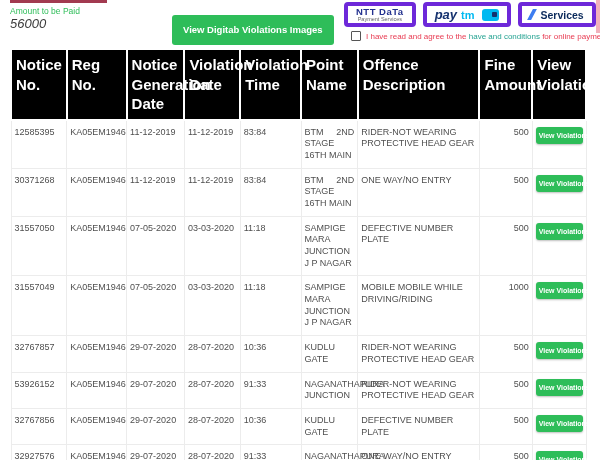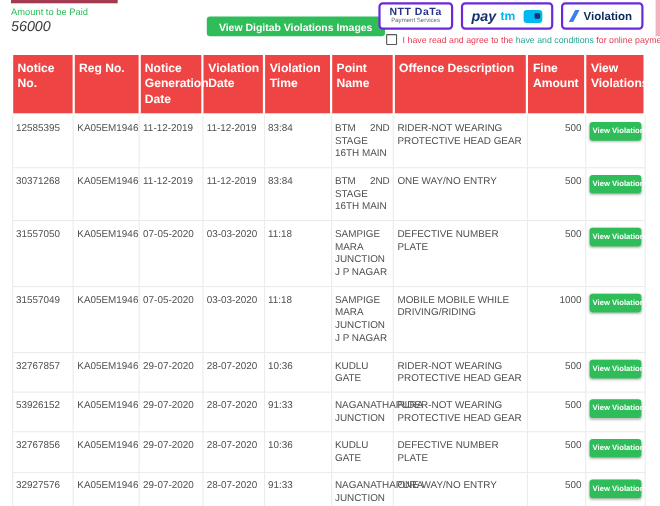--- a/index.html
+++ b/index.html
@@ -4,27 +4,27 @@
 <style>
   * { margin:0; padding:0; box-sizing:border-box; }
   html,body { width:600px; height:460px; overflow:hidden; background:#fff;
               font-family:"Liberation Sans", sans-serif; }
   .abs { position:absolute; }
 
   
   .topbar { left:10px; top:0; width:97px; height:3px; background:#a23a50; }
   .amount-label { left:10px; top:6px; font-size:8.5px; color:#2ebd59; }
   .amount-value { left:10px; top:16px; font-size:13px; color:#3a3a3a;font-style:italic; }
-  .view-images-btn { left:188px; top:15px; height:18px; padding:0 11px;
+  .view-images-btn { left:172px; top:15px; height:30px; padding:0 11px;
     background:#2ebd59; color:#fff; font-size:9.5px; font-weight:bold;
     border:none; border-radius:3px; cursor:pointer; line-height:22px;
     font-family:"Liberation Sans", sans-serif; }
 
   .logos { left:344px; top:2px; display:flex; gap:7px; align-items:stretch; }
-  .logo-box { border:2px solid #6d28d9; border-radius:4px; background:#fff;
+  .logo-box { border:4px solid #6d28d9; border-radius:4px; background:#fff;
     height:25px; padding:2px 8px; display:flex; align-items:center; gap:4px; cursor:pointer; }
   .ntt-inner { display:flex; flex-direction:column; align-items:center; line-height:1; }
   .ntt-line1 { font-size:9.5px; font-weight:bold; color:#23318f; letter-spacing:.5px; }
   .ntt-line2 { font-size:5.5px; color:#666; margin-top:1px; }
   .paytm-pay { font-size:13px; font-weight:bold; color:#15316e;font-style:italic; }
   .paytm-tm  { font-size:11px; font-weight:bold; color:#00b9f1; }
   .wallet-icon { width:17px; height:12px; background:#00b9f1; border-radius:3px;
     position:relative; margin-left:3px; }
   .wallet-icon::after { content:""; position:absolute; right:2px; top:3px;
     width:5px; height:5px; background:#15316e; border-radius:1px; }
@@ -36,21 +36,21 @@
   .agree-checkbox { width:10px; height:10px; border:1px solid #555; background:#fff;
     cursor:pointer; border-radius:1px; }
   .agree-text { font-size:8px; color:#e83b52; white-space:nowrap; }
   .terms-link { color:#25a392; cursor:pointer; }
 
   .scroll-thumb { right:0; top:0; width:4px; height:33px; background:#f2b1bc; }
 
   
   .table-wrap { left:10px; top:48px; width:578px; }
   table { border-collapse:collapse; table-layout:fixed; width:577px; }
-  th { background:#ef4444; color:#fff; font-size:11px; font-weight:bold;
+  th { background:#000000; color:#fff; font-size:15px; font-weight:bold;
     text-align:left; vertical-align:top; padding:5px 4px; border:2px solid #fff;
     line-height:1.3; }
   td { font-size:9px; color:#4f4f4f; vertical-align:top; padding:6px 3px;
     border:1px solid #ececec; line-height:1.3; background:#fff; }
   td.pt { text-align:justify;margin-left:27px; }
   td.fine { text-align:right; }
   .view-violations-btn { background:#2ebd59; color:#fff; border:none; cursor:pointer;
     font-size:7px; font-weight:bold; border-radius:3px; padding:5px 3px; width:47px;
     white-space:nowrap; box-shadow:0 1px 2px rgba(0,0,0,.25);
     font-family:"Liberation Sans", sans-serif; }
@@ -72,21 +72,21 @@
       <span class="ntt-line2">Payment Services</span>
     </div>
   </div>
   <div class="logo-box">
     <span class="paytm-pay">pay</span>
       <span class="paytm-tm">tm</span>
     <span class="wallet-icon"></span>
   </div>
   <div class="logo-box">
     <span class="rzp-slash"></span>
-    <span class="rzp-text">Violation</span>
+    <span class="rzp-text">Services</span>
   </div>
 </div>
 
 <div class="abs agree-row">
   <span class="agree-checkbox"></span>
   <span class="agree-text"><span>I have read and agree to the </span><span class="terms-link">have and conditions</span><span> for online payments/services</span></span>
 </div>
 
 <div class="abs scroll-thumb"></div>
 

